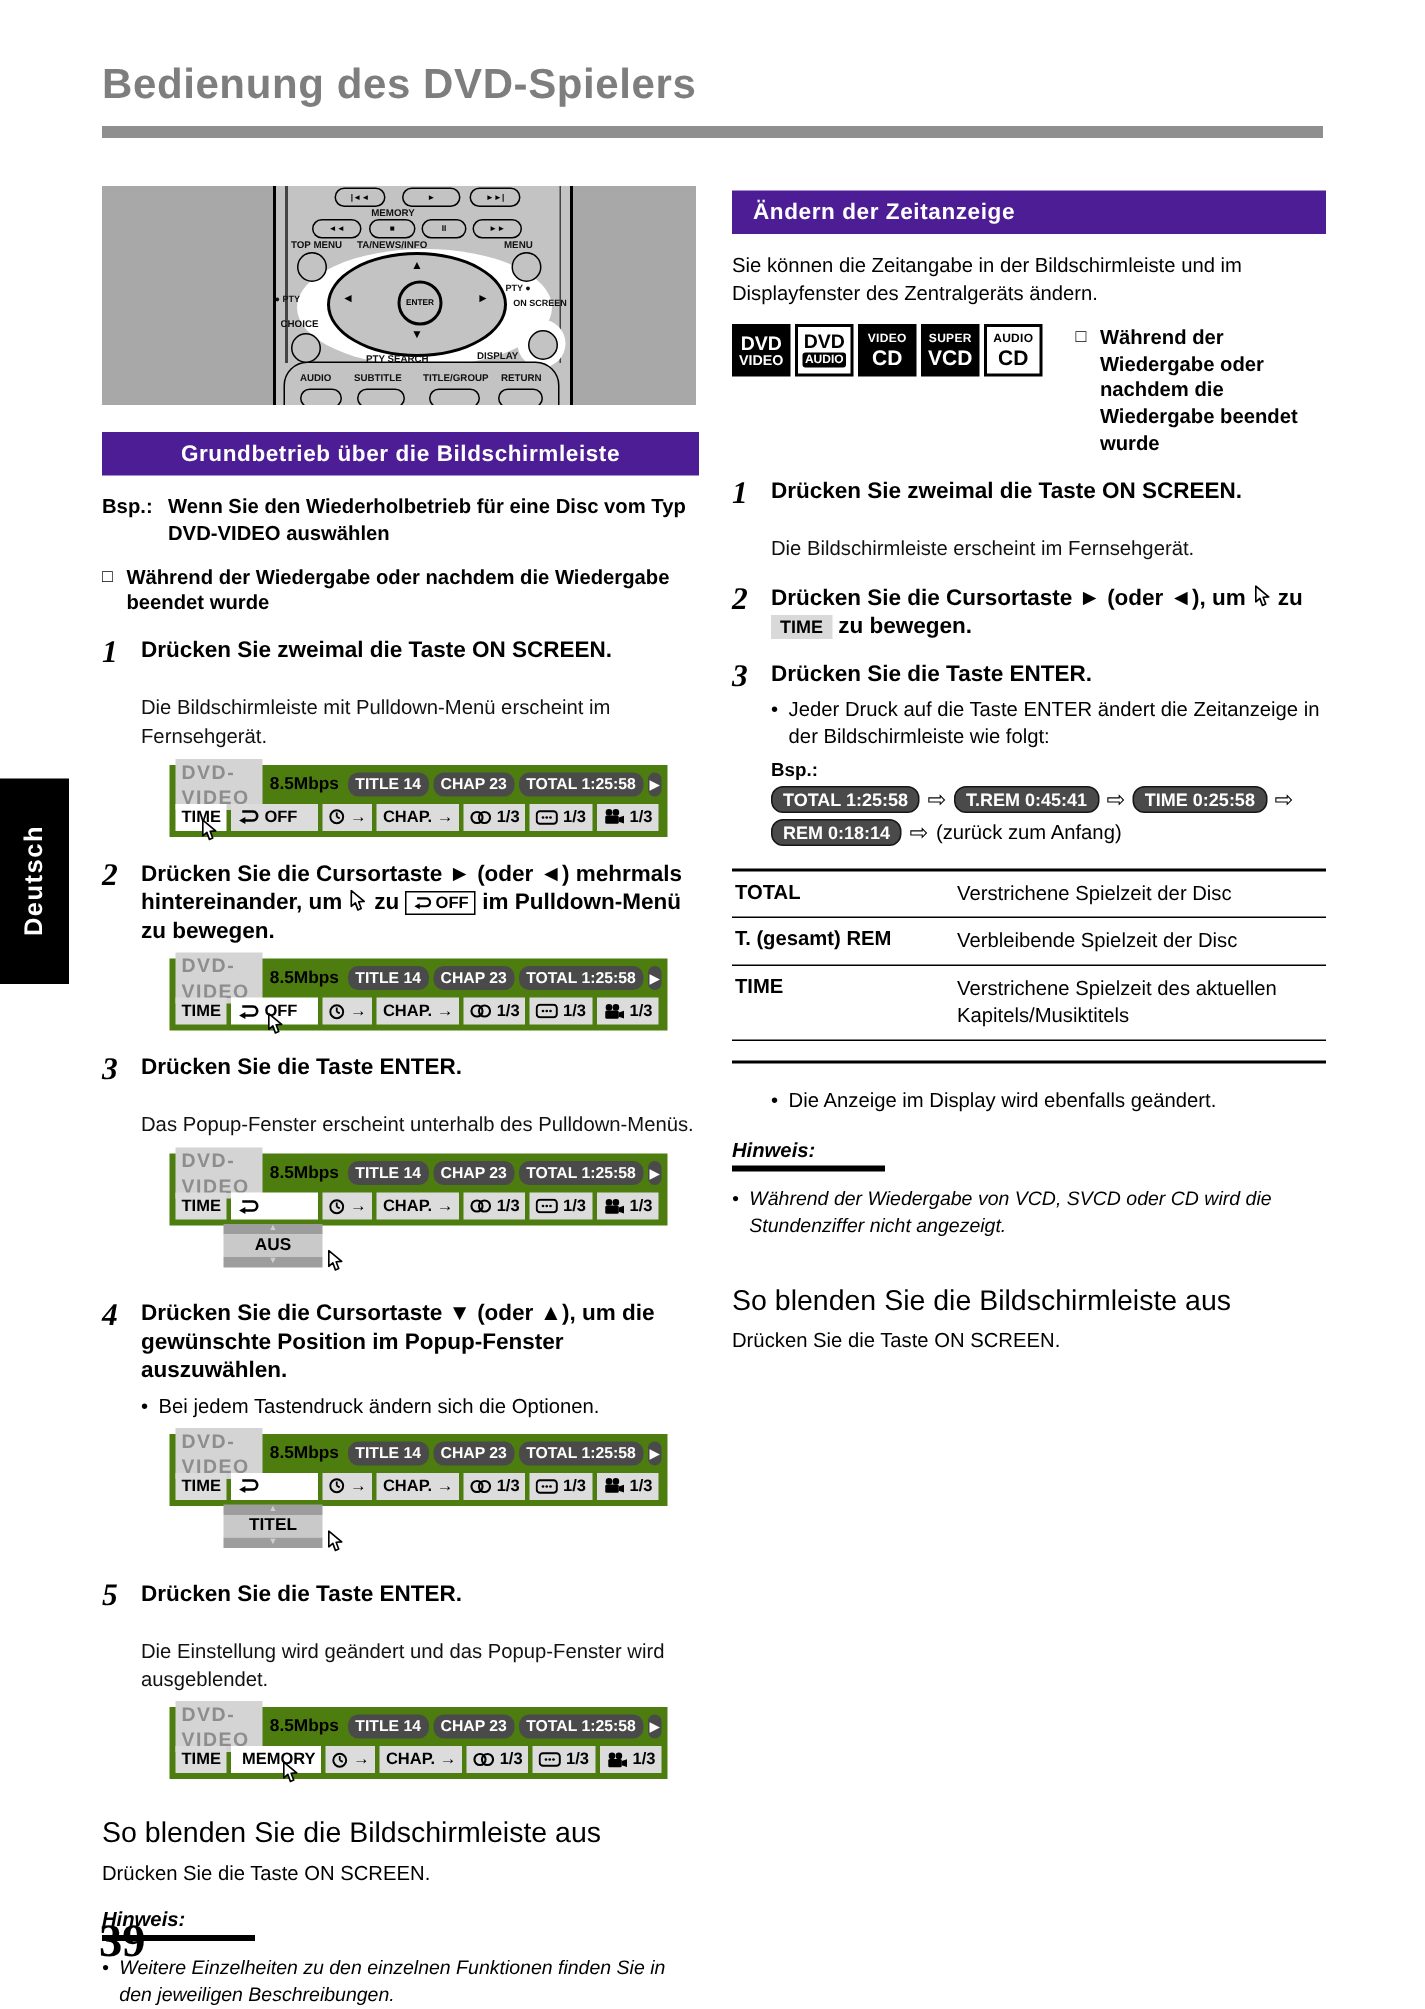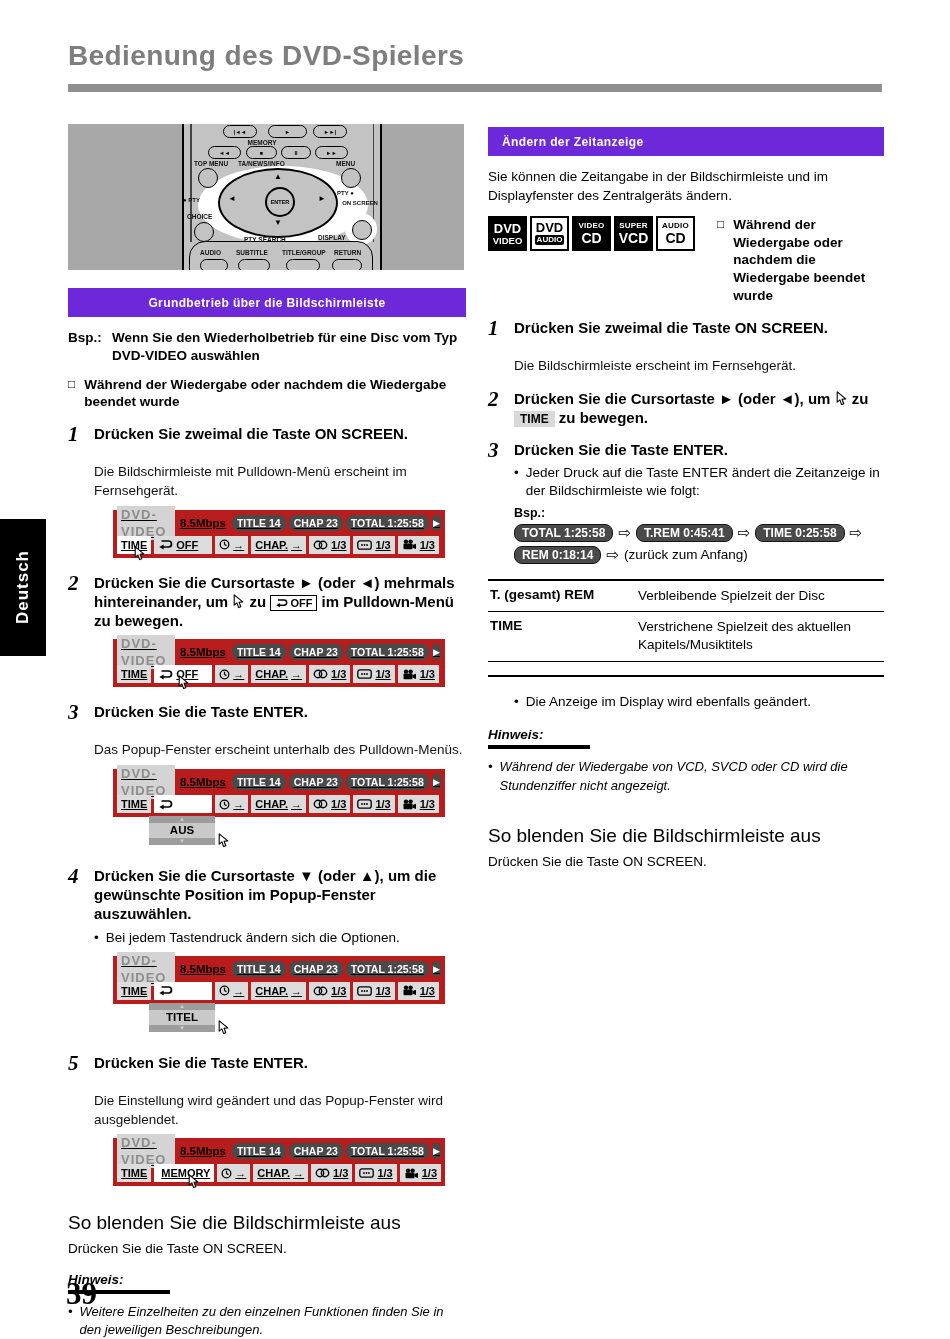--- a/index.html
+++ b/index.html
@@ -6,21 +6,21 @@
   body{width:950px;height:1339px;position:relative;font-family:"Liberation Sans","DejaVu Sans",sans-serif;color:#000;overflow:hidden;}
   
   .doc-title{position:absolute;left:68px;top:40px;font-size:28px;font-weight:bold;color:#7e7e7e;letter-spacing:.4px;}
   .title-rule{position:absolute;left:68px;top:84px;width:814px;height:8px;background:#8f8f8f;}
   .lang-tab{position:absolute;left:0;top:519px;width:46px;height:137px;background:#000;color:#fff;display:flex;align-items:center;justify-content:center;}
   .lang-tab span{writing-mode:vertical-rl;transform:rotate(180deg);font-weight:bold;font-size:17px;letter-spacing:1px;}
   .page-num{position:absolute;left:66px;top:1276px;font-family:"Liberation Serif","DejaVu Serif",serif;font-weight:bold;font-size:31px;}
   .col-left{position:absolute;left:68px;top:124px;width:398px;}
   .col-right{position:absolute;left:488px;top:127px;width:396px;}
   
-  .black-bar{background:#6d28d9;color:#fff;font-weight:bold;height:29px;font-size:12px;display:flex;align-items:center;letter-spacing:.4px;}
+  .black-bar{background:#4c1d95;color:#fff;font-weight:bold;height:29px;font-size:15px;display:flex;align-items:center;letter-spacing:.4px;}
   .bar-center{justify-content:center;}
   .bar-left{padding-left:14px;}
   
   .remote-fig{position:relative;width:396px;height:146px;background:#a8a8a8;overflow:hidden;}
   .remote-body{position:absolute;left:114px;top:-16px;width:196px;height:178px;background:#c3c3c3;border:2px solid #000;border-radius:16px;overflow:hidden;}
   .r-line{position:absolute;top:0;height:132px;width:1.5px;background:#444;z-index:0;}
   .r-line.l{left:6px;} .r-line.r{right:6px;}
   .r-spot{position:absolute;left:14px;top:56px;width:170px;height:78px;background:#fff;border-radius:50%;z-index:1;}
   .r-spot2{position:absolute;left:161px;top:103px;width:32px;height:32px;background:#fff;border-radius:50%;z-index:1;}
   .r-arc{position:absolute;left:5px;top:131px;width:182px;height:60px;border:1.5px solid #000;border-radius:16px 16px 0 0;background:#c3c3c3;z-index:2;}
@@ -47,21 +47,21 @@
   .hide-text{font-size:13.5px;margin-top:7px;}
   .note-label{display:inline-block;font-style:italic;font-weight:bold;font-size:13.5px;border-bottom:4px solid #000;padding:0 46px 3px 0;margin-top:16px;}
   .note-item{display:flex;gap:7px;font-style:italic;font-size:13px;line-height:1.4;margin-top:9px;}
   
   .chip-off{display:inline-flex;align-items:center;gap:2px;border:1.5px solid #000;background:#fff;padding:0 4px;font-size:11px;font-weight:bold;vertical-align:-1px;line-height:14px;}
   .chip-time{display:inline-block;background:#d9d9d9;padding:0 6px;font-size:12px;font-weight:bold;vertical-align:0;line-height:16px;}
   .inl-cursor{vertical-align:-2px;}
   
   .sbar-host{margin:9px 0 2px 19px;}
   .sbar-host.with-popup{margin-bottom:36px;}
-  .sbar{position:relative;width:332px;background:#b91c1c;padding:3px 4px;box-sizing:border-box;text-decoration:underline;}
+  .sbar{position:relative;width:332px;background:#4d7c0f;padding:3px 4px;box-sizing:border-box;}
   .sbar-row{display:flex;align-items:center;gap:3px;height:20px;}
   .sbar-row.r2{margin-top:2px;}
   .sb-disc{background:#d4d4d4;color:#8d8d8d;font-size:13px;font-weight:bold;letter-spacing:1px;padding:0 4px;line-height:17px;}
   .sb-rate{font-size:11.5px;font-weight:bold;margin-left:2px;}
   .sb-sp{flex:1;}
   .sb-badge{background:#4a4a4a;color:#fff;font-weight:bold;font-size:10.5px;border-radius:7px;padding:0 5px;line-height:16px;white-space:nowrap;}
   .sb-play{background:#4a4a4a;color:#fff;border-radius:5px;width:15px;text-align:center;font-size:9px;line-height:16px;}
   .sb-cell{background:#dcdcdc;display:inline-flex;align-items:center;gap:3px;padding:0 4px;height:18px;font-size:11px;font-weight:bold;white-space:nowrap;}
   .sb-cell.sel{background:#fff;}
   .cell-repeat{min-width:50px;}
@@ -642,20 +642,24 @@
       <div class="seq-line">
         <span class="tchip">REM 0:18:14</span>
           <span class="seq-arrow">⇨</span>
         <span class="seq-end">(zurück zum Anfang)</span>
       </div>
     </div>
   </div>
 
   <div class="ttable">
     <div class="trow">
+        <span class="tterm">TOTAL</span>
+        <span class="tdef">Verstrichene Spielzeit der Disc</span>
+      </div>
+    <div class="trow">
         <span class="tterm">T. (gesamt) REM</span>
         <span class="tdef">Verbleibende Spielzeit der Disc</span>
       </div>
     <div class="trow">
         <span class="tterm">TIME</span>
         <span class="tdef" style="max-width:235px;">Verstrichene Spielzeit des aktuellen Kapitels/Musiktitels</span>
       </div>
     <div class="trow">
       </div>
   </div>

